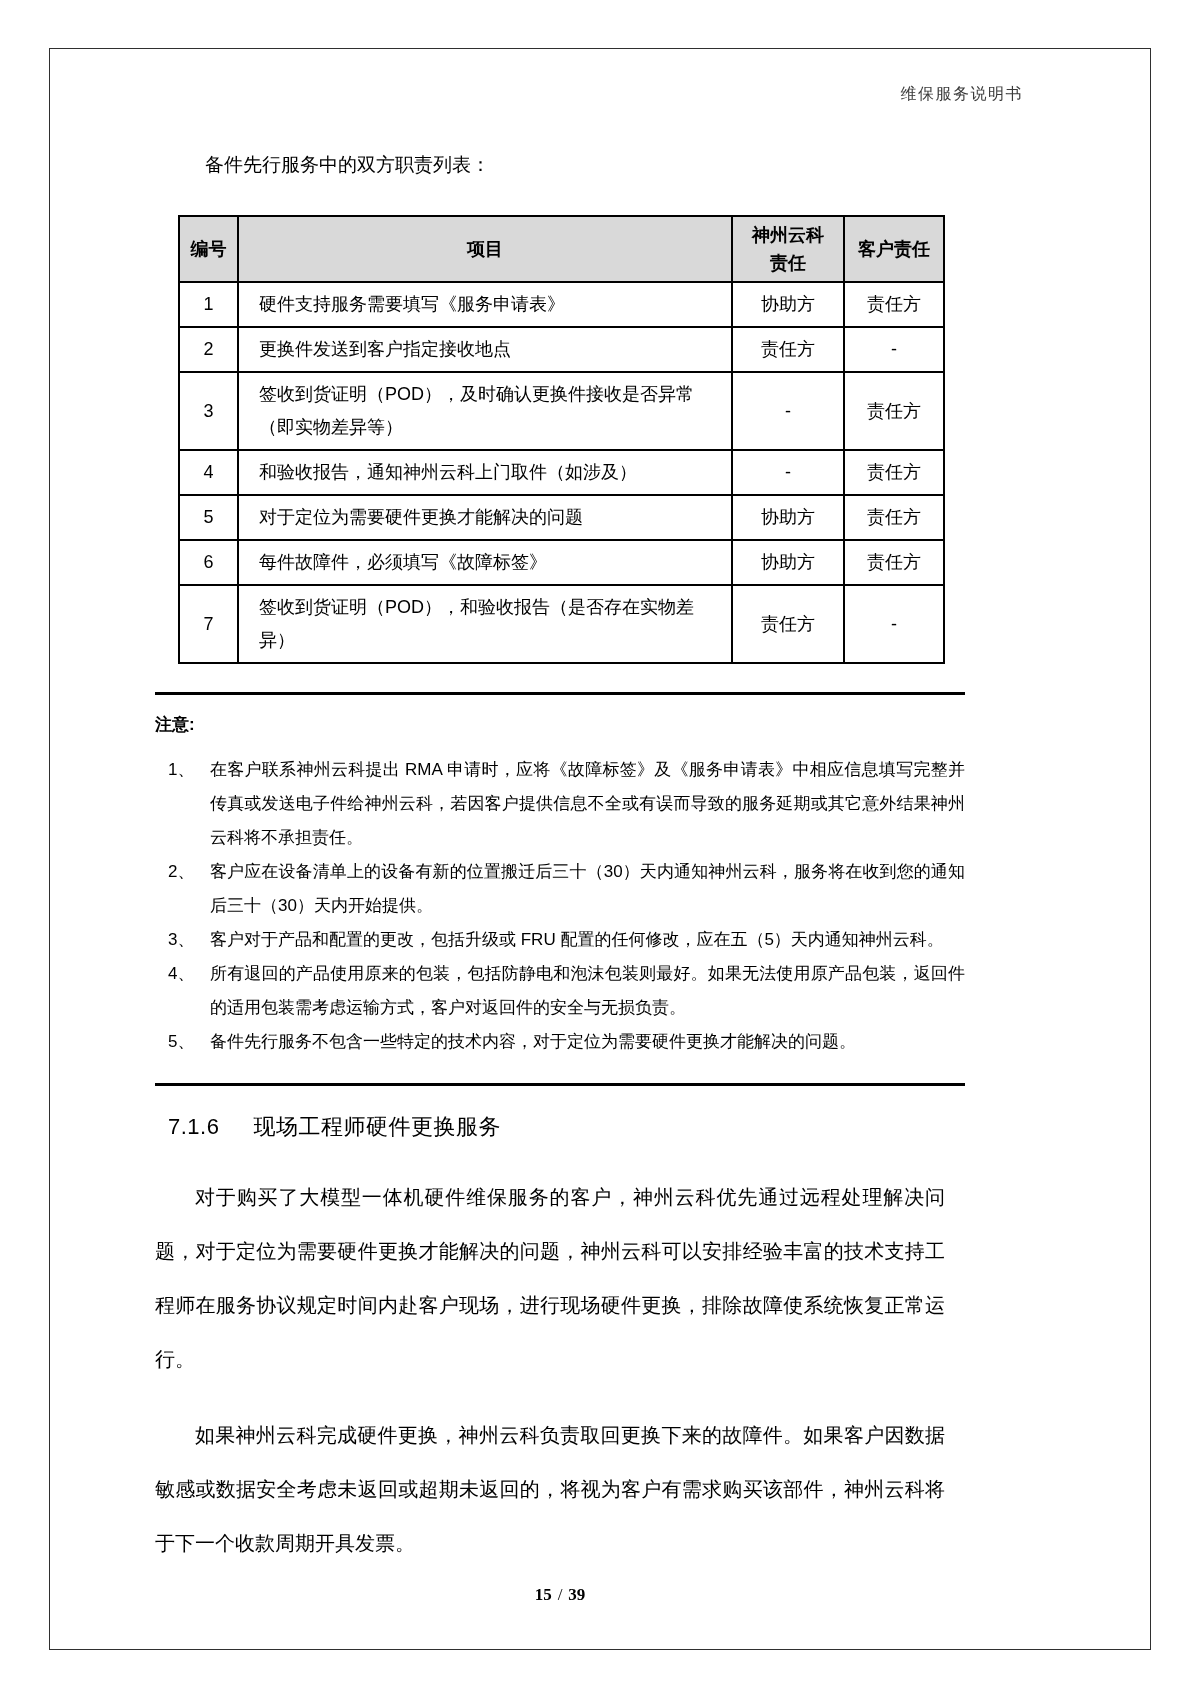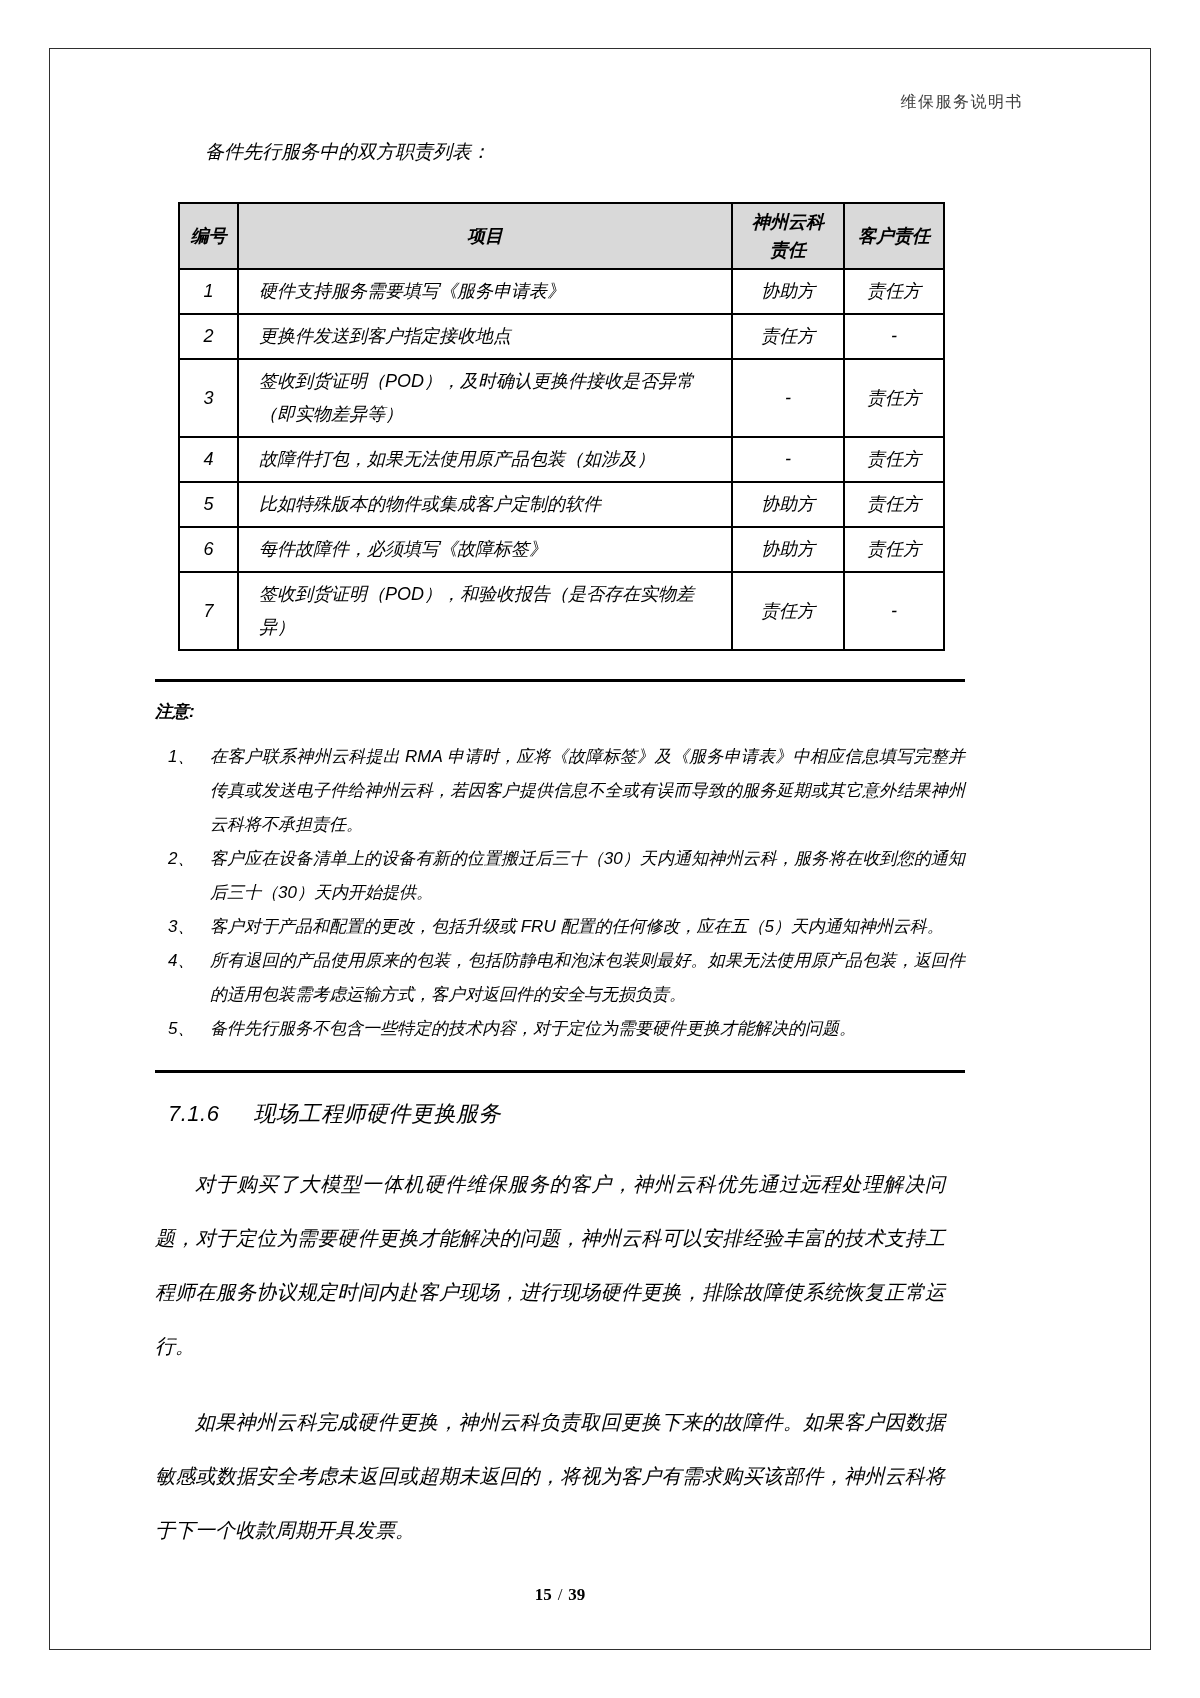--- a/index.html
+++ b/index.html
@@ -14,30 +14,29 @@
   }
   .frame {
     position:absolute;
     left:49px; top:48px;
     width:1100px; height:1600px;
     border:1px solid #2f2f2f;
     pointer-events:none;
   }
   .doc-header {
     position:absolute;
-    top:92px; right:177px;
+    top:84px; right:177px;
     font-size:16px;
     letter-spacing:1.5px;
     color:#3a3a3a;
   }
   .content {
     position:absolute;
-    left:155px; top:138px;
+    left:155px; top:151px;
     width:810px;
-    font-style:italic;
   }
   .intro {
     margin:0 0 0 50px;
     font-size:19px;
     line-height:28px;
   }
   table.resp {
     margin:36px 12px 0 23px;
     border-collapse:collapse;
     width:765px;
@@ -170,27 +169,27 @@
           <td>-</td>
         </tr>
         <tr>
           <td class="no">3</td>
           <td class="item">签收到货证明（POD），及时确认更换件接收是否异常（即实物差异等）</td>
           <td>-</td>
           <td>责任方</td>
         </tr>
         <tr>
           <td class="no">4</td>
-          <td class="item">故障件打包，如果无法使用原产品包装（如涉及）</td>
+          <td class="item">和验收报告，通知神州云科上门取件（如涉及）</td>
           <td>-</td>
           <td>责任方</td>
         </tr>
         <tr>
           <td class="no">5</td>
-          <td class="item">比如特殊版本的物件或集成客户定制的软件</td>
+          <td class="item">对于定位为需要硬件更换才能解决的问题</td>
           <td>协助方</td>
           <td>责任方</td>
         </tr>
         <tr>
           <td class="no">6</td>
           <td class="item">每件故障件，必须填写《故障标签》</td>
           <td>协助方</td>
           <td>责任方</td>
         </tr>
         <tr>

